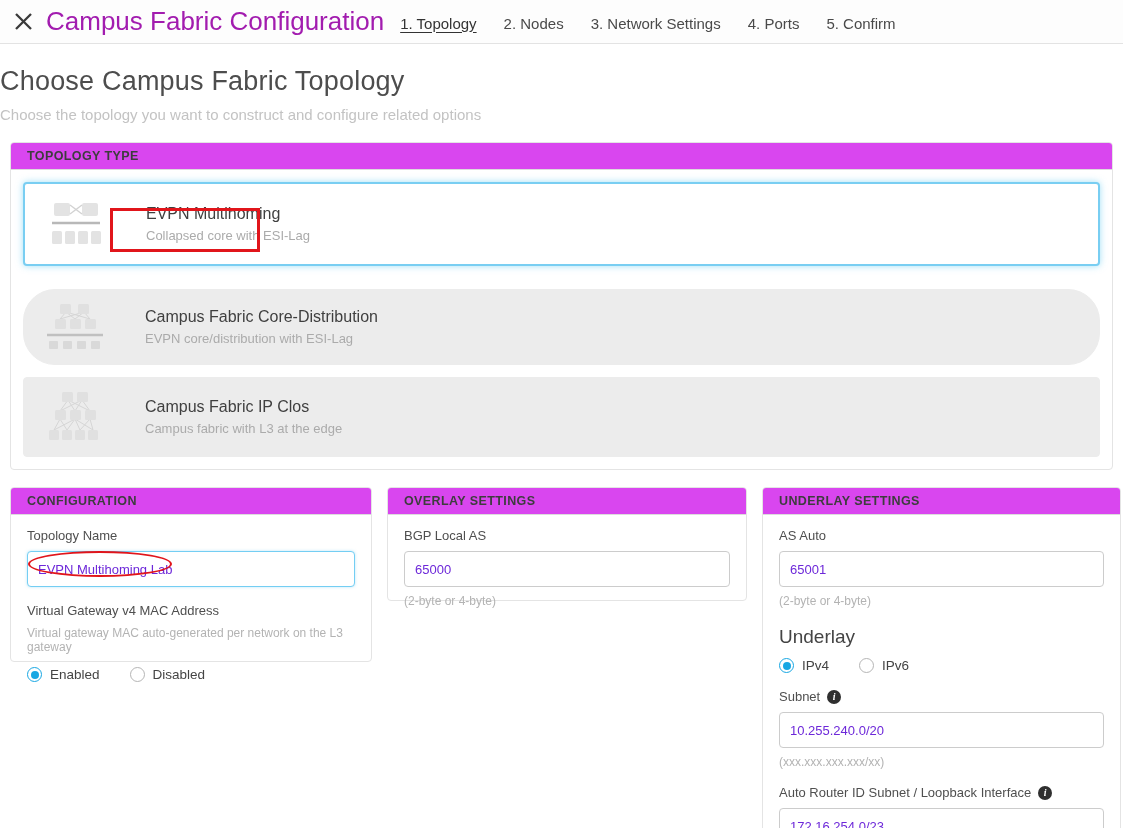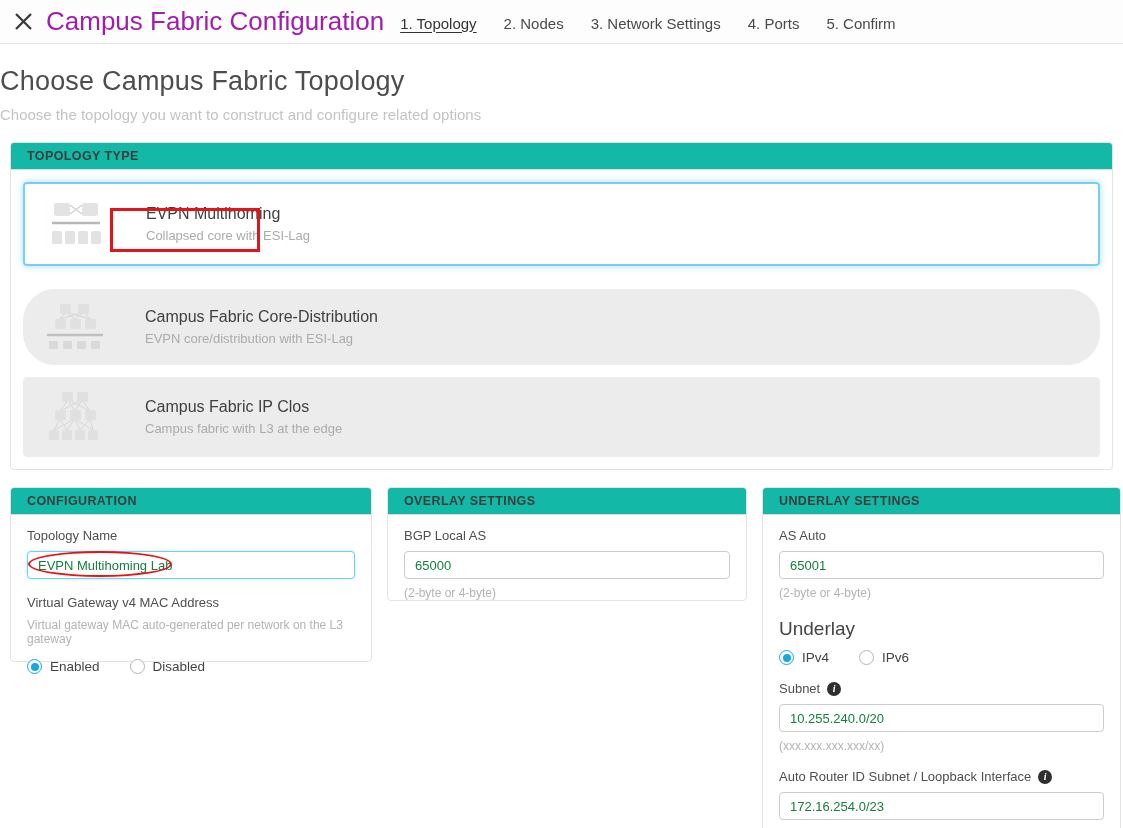--- a/index.html
+++ b/index.html
@@ -22,21 +22,21 @@
   .step.active { color:#333; text-decoration:underline; text-underline-offset:3px; }
 
   
   .page-head { position:absolute; left:0; top:66px; }
   .page-title { font-size:27px; font-weight:400; color:#4d4d4d; letter-spacing:.2px; }
   .page-subtitle { font-size:15px; color:#c3c3c3; margin-top:9px; }
 
   
   .panel { position:absolute; background:#fff; border:1px solid #e4e4e4; border-radius:4px; }
   .panel-header {
-    height:27px; background:#14b8a6; border-bottom:1px solid #dcdcdc;
+    height:27px; background:#d946ef; border-bottom:1px solid #dcdcdc;
     border-radius:3px 3px 0 0; display:flex; align-items:center; padding:0 16px;
     font-size:12.5px; font-weight:bold; color:#3d3d3d; letter-spacing:.4px;
   }
   .topology-panel { left:10px; top:142px; width:1103px; height:328px; }
   .topology-body { padding:12px; }
 
   
   .card {
     border-radius:4px; display:flex; align-items:center; padding-left:23px;
     cursor:pointer; position:relative;
@@ -65,22 +65,22 @@
   }
 
   
   .config-panel   { left:10px;  top:487px; width:362px; height:175px; }
   .overlay-panel  { left:387px; top:487px; width:360px; height:114px; }
   .underlay-panel { left:762px; top:487px; width:359px; height:420px; }
   .panel-body { padding:13px 16px; }
 
   .field-label { font-size:13px; color:#4f4f4f; margin-bottom:8px; display:flex; align-items:center; gap:7px; }
   .text-input {
-    width:100%; height:28px; border:1px solid #cccccc; border-radius:4px;
-    padding:0 10px; font-size:13px; color:#15803d; font-family:inherit; background:#fff; outline:none;
+    width:100%; height:36px; border:1px solid #cccccc; border-radius:4px;
+    padding:0 10px; font-size:13px; color:#6d28d9; font-family:inherit; background:#fff; outline:none;
   }
   .text-input.focused { border:1px solid #74cef3; box-shadow:0 0 3px rgba(116,206,243,.5); }
   .field-hint { font-size:12px; color:#b3b3b3; margin-top:7px; }
   .field-gap { margin-top:16px; }
 
   .section-heading { font-size:19px; font-weight:400; color:#444; margin-top:18px; margin-bottom:10px; }
 
   
   .radio-row { display:flex; align-items:center; gap:30px; margin-top:13px; }
   .radio-row.tight { margin-top:2px; }

